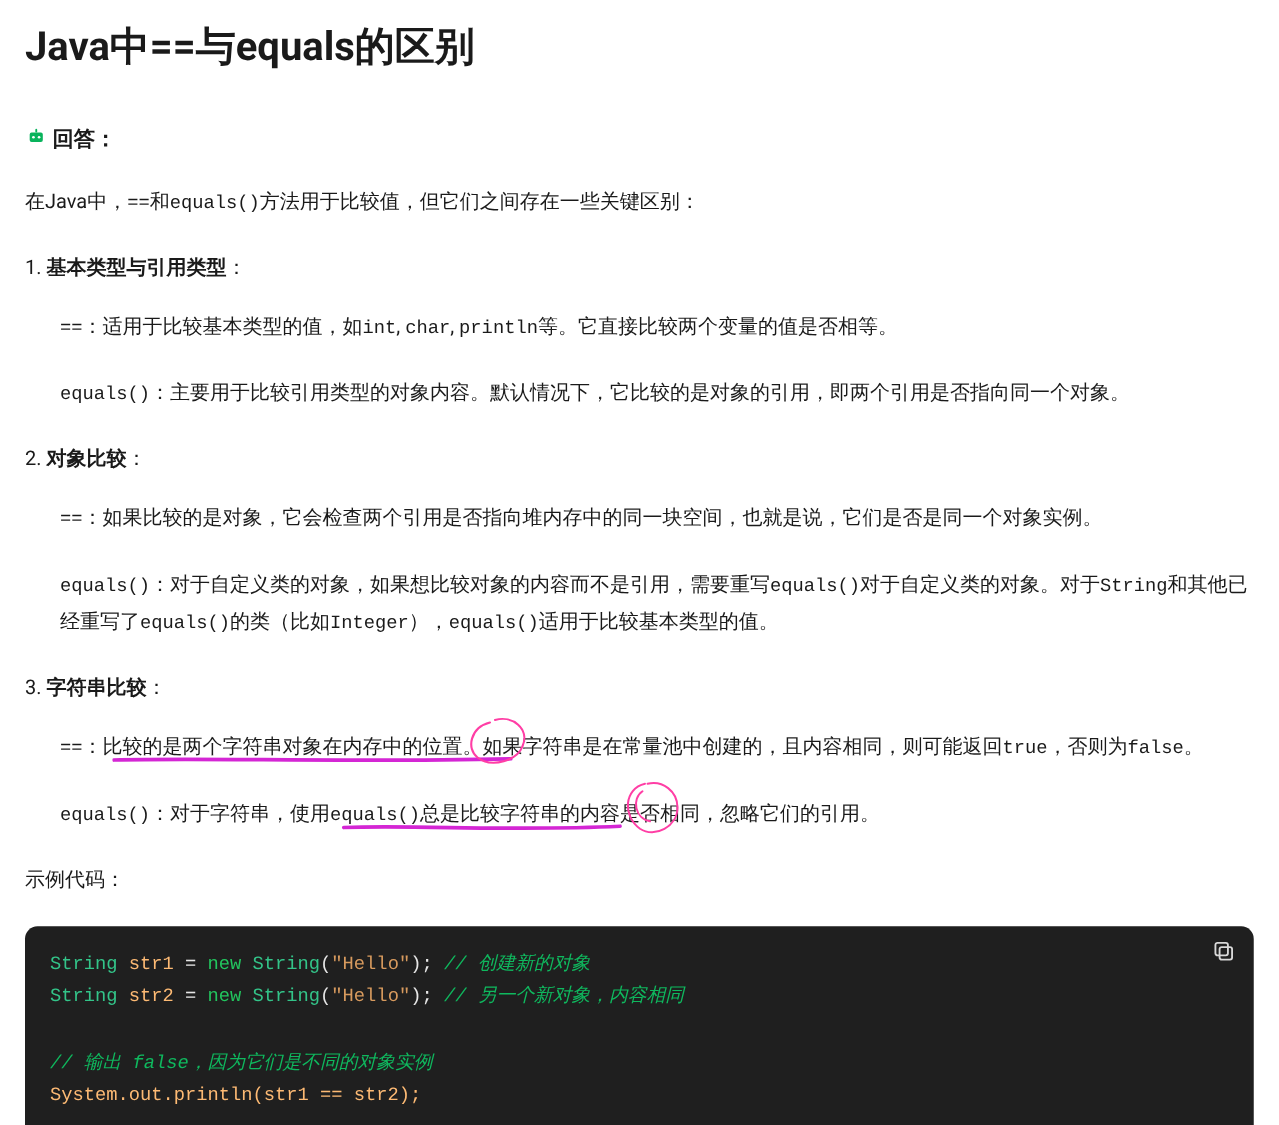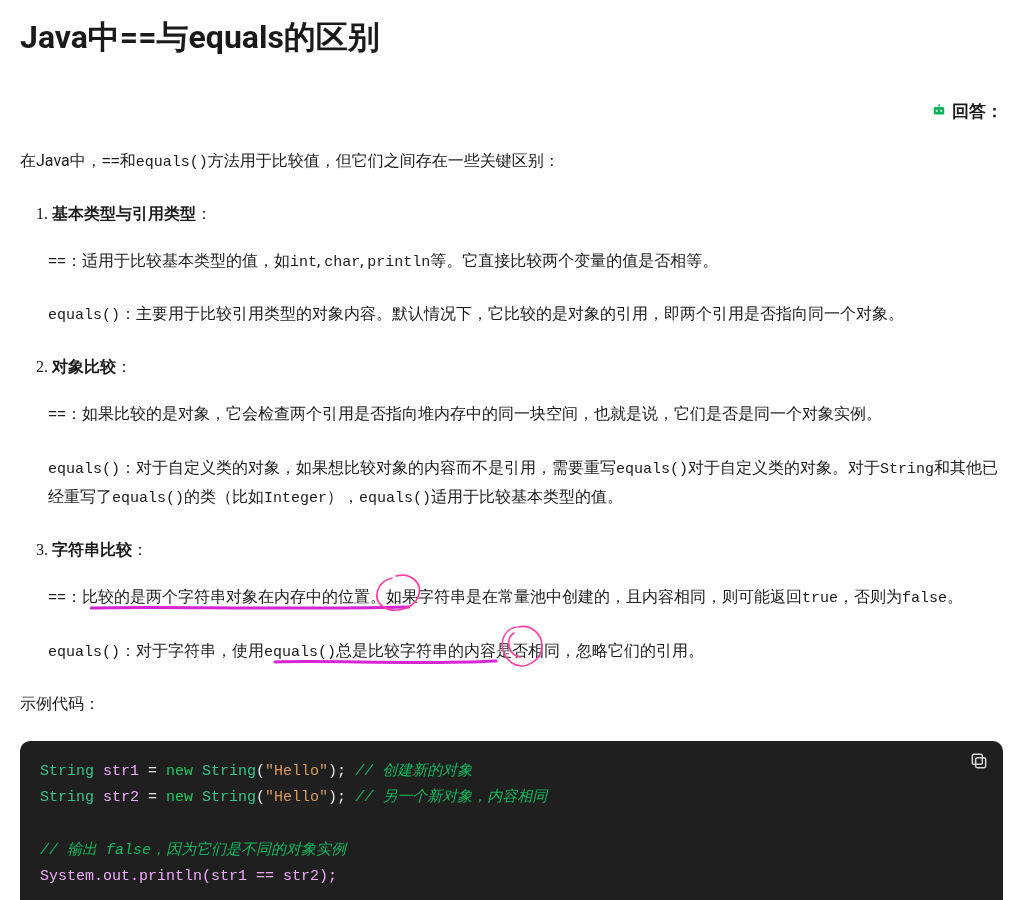--- a/index.html
+++ b/index.html
@@ -16,33 +16,31 @@
     font-size: 32px;
     font-weight: 700;
     margin: 0 0 40px 0;
   }
   .answer-label {
     font-size: 17px;
     font-weight: 700;
     margin: 12px 0 24px 0;
     display: flex;
     align-items: center;
-    justify-content: flex-end;
   }
   .robot-icon {
     color: #09b35c;
     font-size: 18px;
     margin-right: 4px;
   }
   p { margin: 0 0 24px 0; line-height: 1.7; }
   .section-head {
     font-size: 16px;
-    margin: 0 0 20px 16px;
+    margin: 0 0 20px 0;
     line-height: 1.7;
-    font-family: Liberation Serif, serif;
   }
   .section-head .num { font-weight: 400; }
   .section-head .bold { font-weight: 700; }
   .sub-block { margin: 0 0 24px 28px; line-height: 1.75; }
   code, .mono {
     font-family: "SFMono-Regular", Consolas, "Liberation Mono", Menlo, monospace;
     font-size: 15px;
   }
   .rel { position: relative; }
   
@@ -83,21 +81,21 @@
     line-height: 1.75;
   }
   .code-wrap .copy-btn {
     position: absolute;
     top: 10px; right: 12px;
     width: 22px; height: 22px;
     color: #d8d8d8;
     cursor: pointer;
   }
   .tok-type  { color: #33c489; }   
-  .tok-var   { color: #f0abfc; }
+  .tok-var   { color: #fdba74; }
   .tok-op    { color: #e6e6e6; }
   .tok-kw    { color: #22c55e; }   
   .tok-func  { color: #33c489; }   
   .tok-str   { color: #d79a5e; }
   .tok-punc  { color: #e6e6e6; }
   .tok-cmt   { color: #0fb85e; font-style: italic; }
   .code-wrap pre { margin: 0; white-space: pre; font-family: inherit; }
 </style>
 </head>
 <body>

